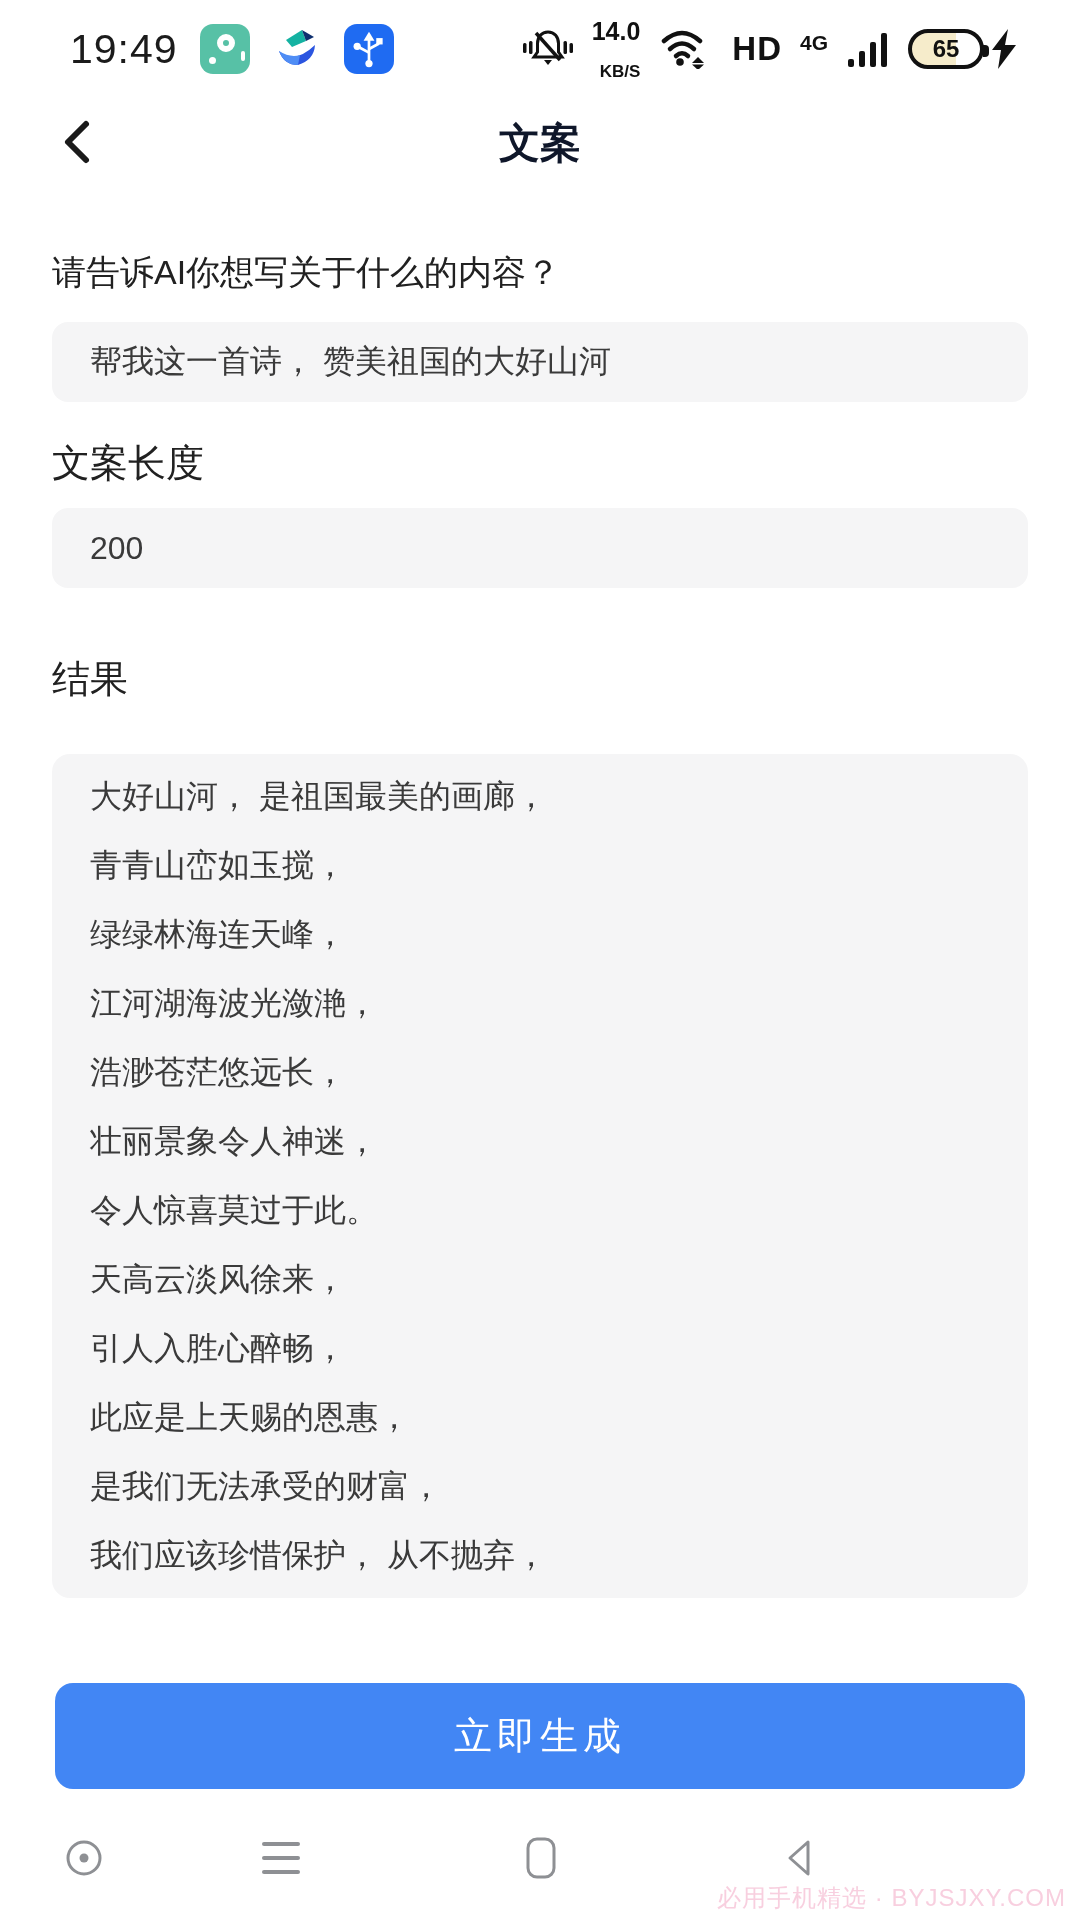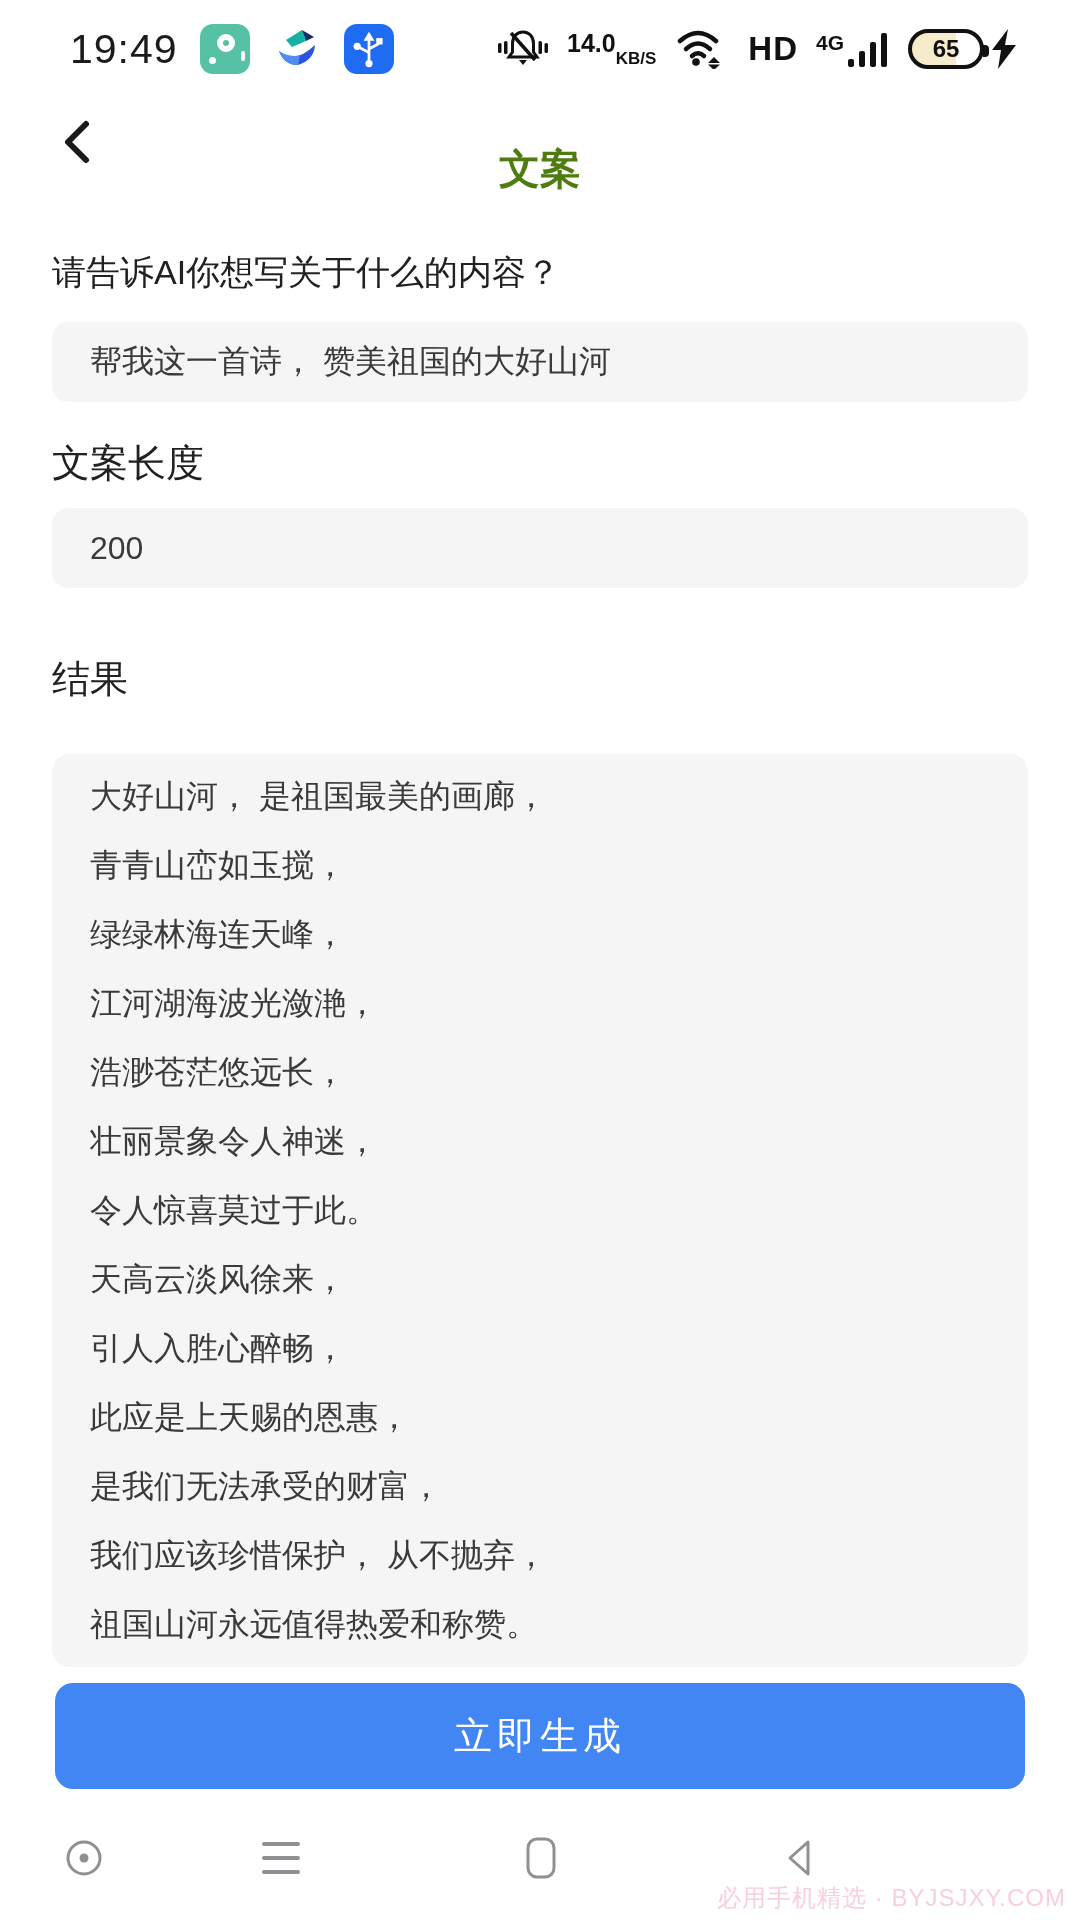--- a/index.html
+++ b/index.html
@@ -28,44 +28,44 @@
     position: absolute; left: 9px; bottom: 10px; width: 7px; height: 7px;
     background: #fff; border-radius: 50%;
   }
   .app-icon.teal .tick {
     position: absolute; right: 5px; bottom: 13px; width: 4px; height: 10px;
     background: #fff; border-radius: 2px;
   }
   .app-icon.clear { background: transparent; }
   .app-icon.blue { background: #1f6bf2; display: flex; align-items: center; justify-content: center; }
   .sb-right { display: flex; align-items: center; gap: 18px; }
-  .speed { display: flex; flex-direction: row; align-items: flex-start; line-height: 1; }
+  .speed { display: flex; flex-direction: column; align-items: flex-end; line-height: 1; }
   .speed-val { font-size: 25px; font-weight: 700; }
   .speed-unit { font-size: 17px; font-weight: 700; margin-top: 19px; }
   .hd { font-size: 33px; font-weight: 600; letter-spacing: 1px; }
-  .sig { display: flex; align-items: flex-end; gap: 4px; }
+  .sig { display: flex; align-items: flex-end; gap: 20px; }
   .sig-4g { font-size: 21px; font-weight: 700; margin-bottom: 14px; }
   .battery-wrap { display: flex; align-items: center; gap: 6px; }
   .battery {
     width: 76px; height: 40px; border: 4px solid #111; border-radius: 21px;
     display: flex; align-items: center; justify-content: center; position: relative;
     background: linear-gradient(to right, #f6eccb 0%, #f6eccb 65%, #ffffff 65%);
     font-size: 24px; font-weight: 700; color: #111;
   }
   .battery::after {
     content: ""; position: absolute; right: -9px; top: 12px;
     width: 6px; height: 12px; background: #111; border-radius: 0 4px 4px 0;
   }
 
   
   .header { position: absolute; top: 106px; left: 0; right: 0; height: 72px; }
   .back-btn { position: absolute; left: 58px; top: 12px; width: 40px; height: 48px; cursor: pointer; }
   .page-title {
     position: absolute; left: 0; right: 0; top: 10px; text-align: center;
-    font-size: 41px; font-weight: 600; color: #4d7c0f; margin-top: 26px;
+    font-size: 41px; font-weight: 600; color: #0f172a;
   }
 
   
   .label { position: absolute; left: 52px; color: #212121; }
   .label-prompt { top: 250px; font-size: 34px; }
   .label-length { top: 438px; font-size: 38px; }
   .label-result { top: 654px; font-size: 38px; }
   .field {
     position: absolute; left: 52px; right: 52px; height: 80px;
     background: #f5f5f6; border-radius: 16px;
@@ -215,21 +215,20 @@
     <p class="poem-line">绿绿林海连天峰，</p>
     <p class="poem-line">江河湖海波光潋滟，</p>
     <p class="poem-line">浩渺苍茫悠远长，</p>
     <p class="poem-line">壮丽景象令人神迷，</p>
     <p class="poem-line">令人惊喜莫过于此。</p>
     <p class="poem-line">天高云淡风徐来，</p>
     <p class="poem-line">引人入胜心醉畅，</p>
     <p class="poem-line">此应是上天赐的恩惠，</p>
     <p class="poem-line">是我们无法承受的财富，</p>
     <p class="poem-line">我们应该珍惜保护， 从不抛弃，</p>
-    <p class="poem-line">祖国山河永远值得热爱和称赞。</p>
   </div>
 
   <button class="generate-btn">立即生成</button>
 
   <div class="navbar">
     <span class="nav-item nav-recents">
       <svg width="48" height="48" viewBox="0 0 48 48">
         <circle cx="24" cy="24" r="16" fill="none" stroke="#8e9094" stroke-width="3"></circle>
         <circle cx="24" cy="24" r="4.5" fill="#8e9094"></circle>
       </svg>

